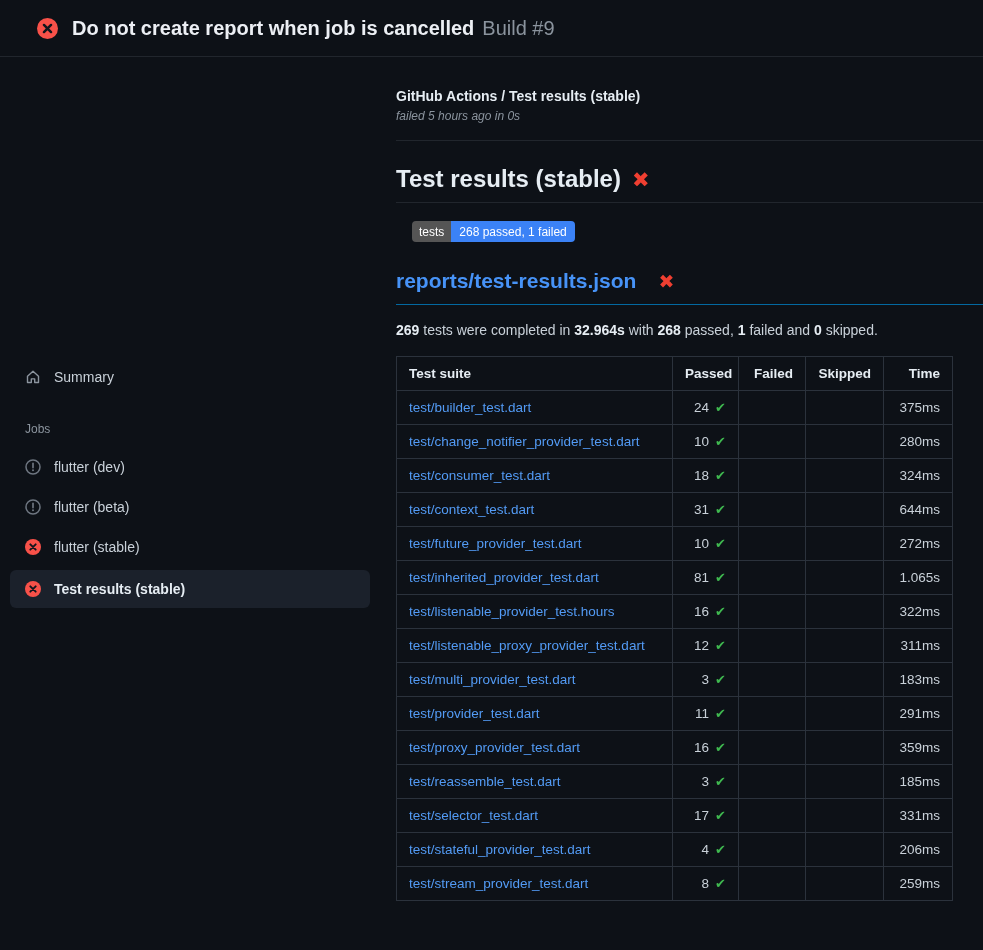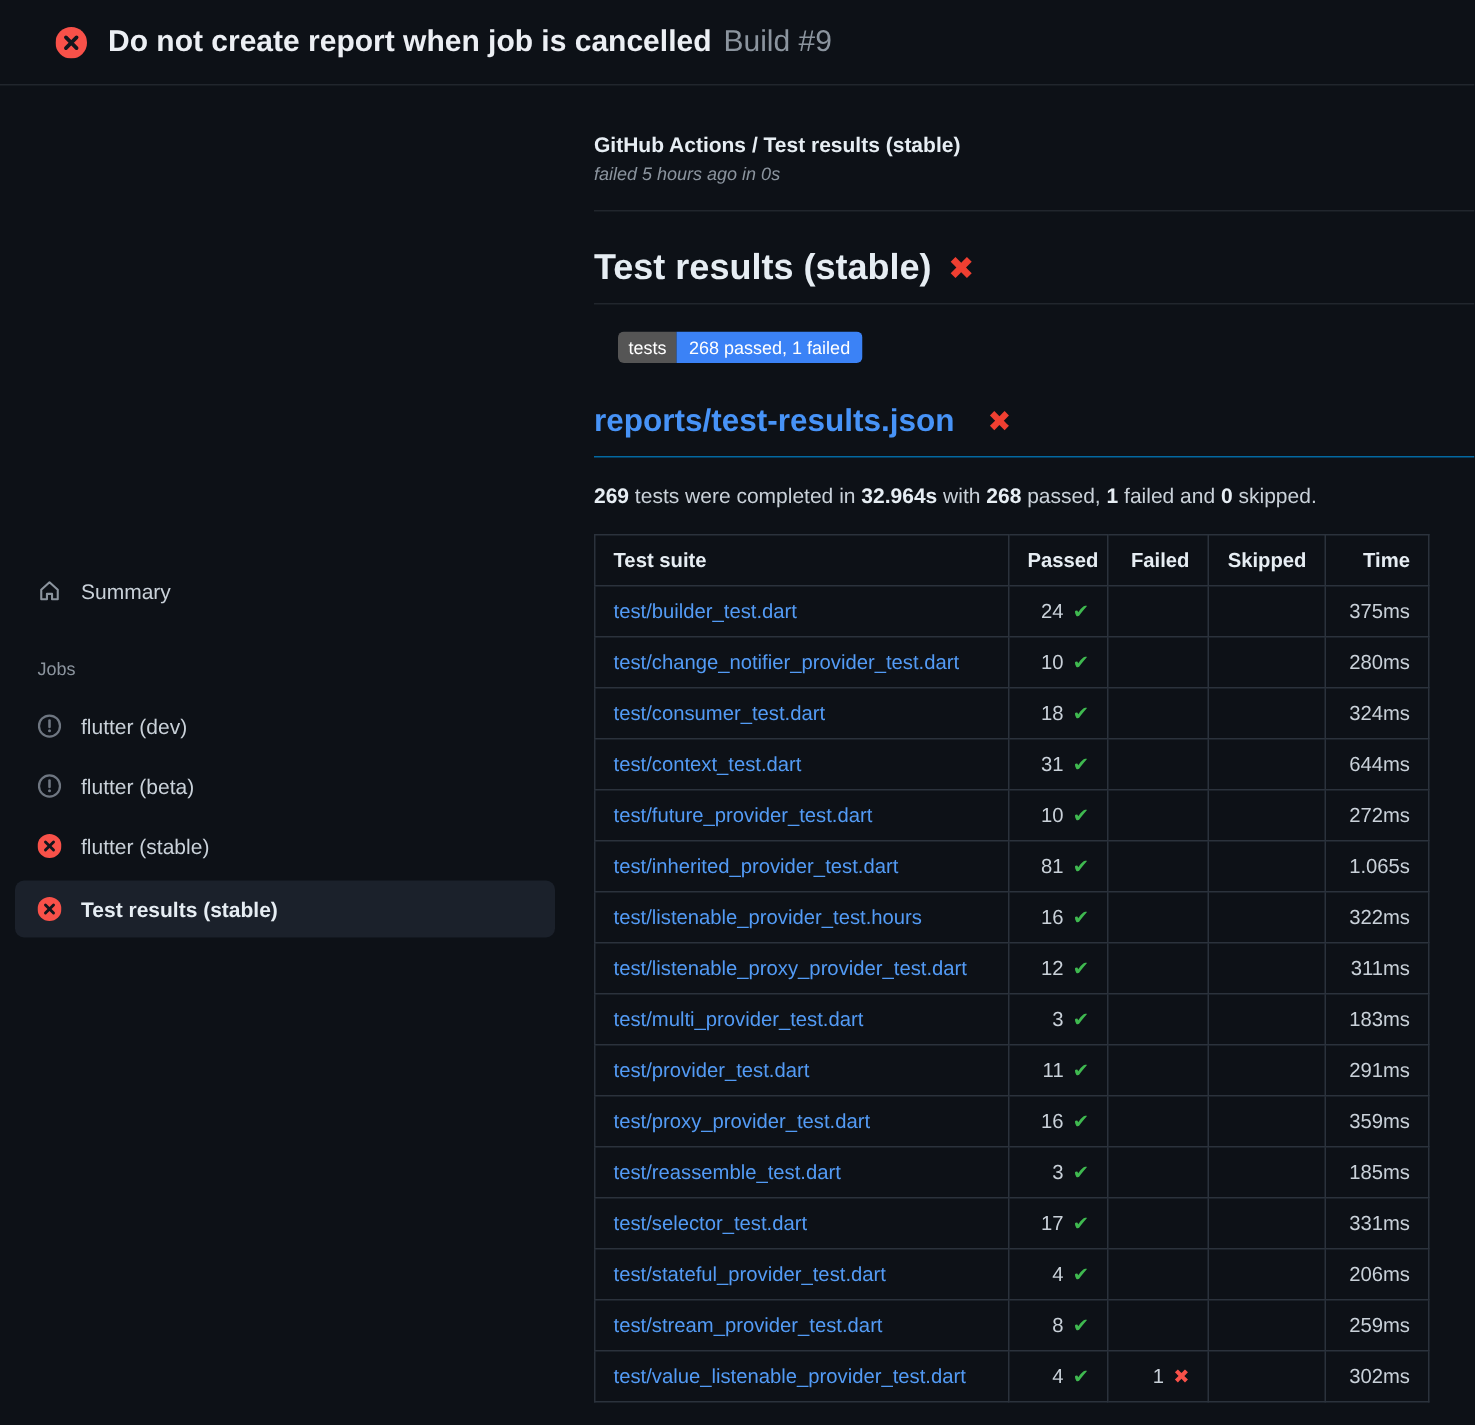--- a/index.html
+++ b/index.html
@@ -297,23 +297,16 @@
             <td class="num"></td>
             <td class="time">206ms</td>
           </tr>
           <tr>
             <td class="suite"><a href="#">test/stream_provider_test.dart</a></td>
             <td class="num"><span>8</span><span class="check">✔</span></td>
             <td class="num"></td>
             <td class="num"></td>
             <td class="time">259ms</td>
           </tr>
-          <tr>
-            <td class="suite"><a href="#">test/value_listenable_provider_test.dart</a></td>
-            <td class="num"><span>4</span><span class="check">✔</span></td>
-            <td class="num"><span>1</span><span class="xmark">✖</span></td>
-            <td class="num"></td>
-            <td class="time">302ms</td>
-          </tr>
         </tbody>
     </table>
   </main>
 </div>
 
 </body></html>

